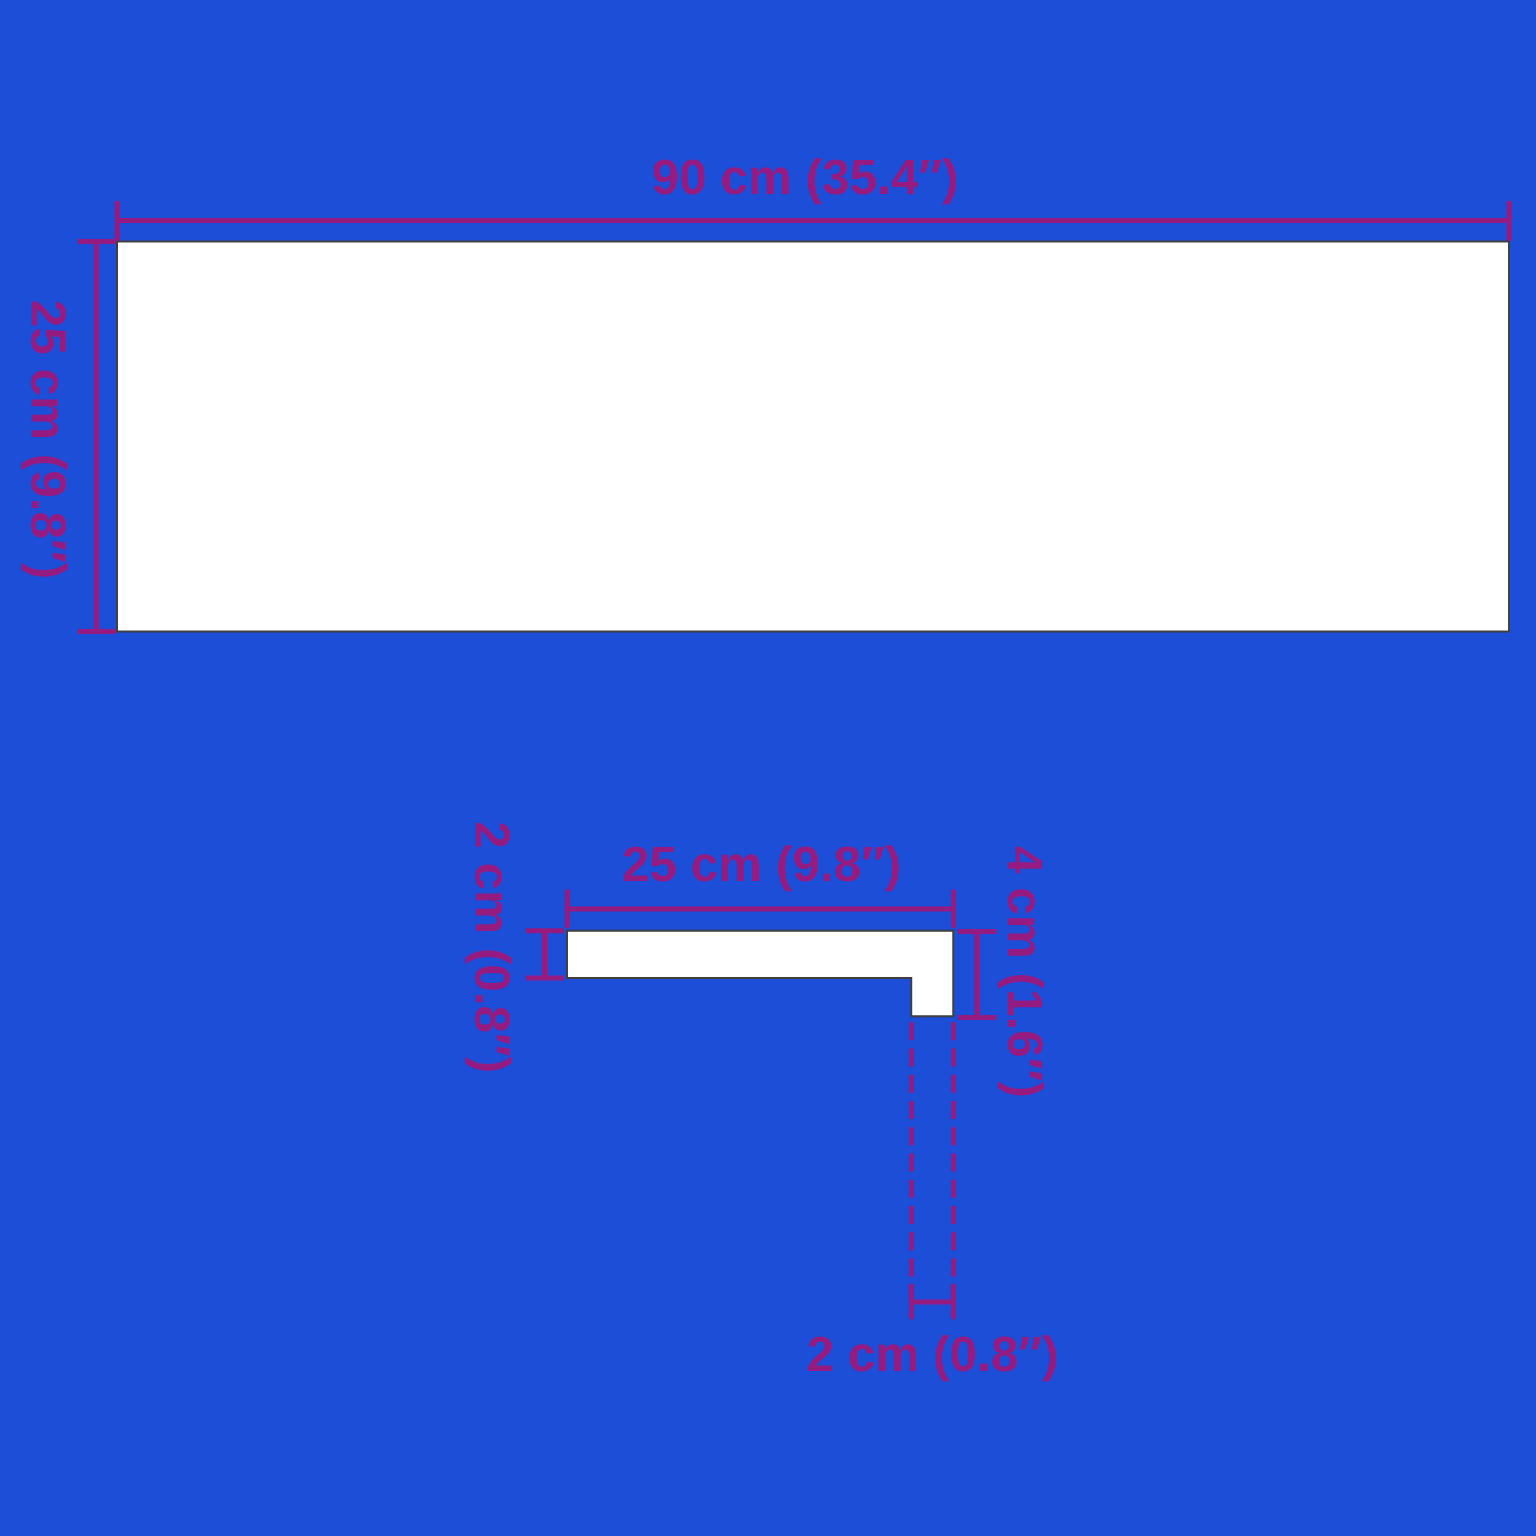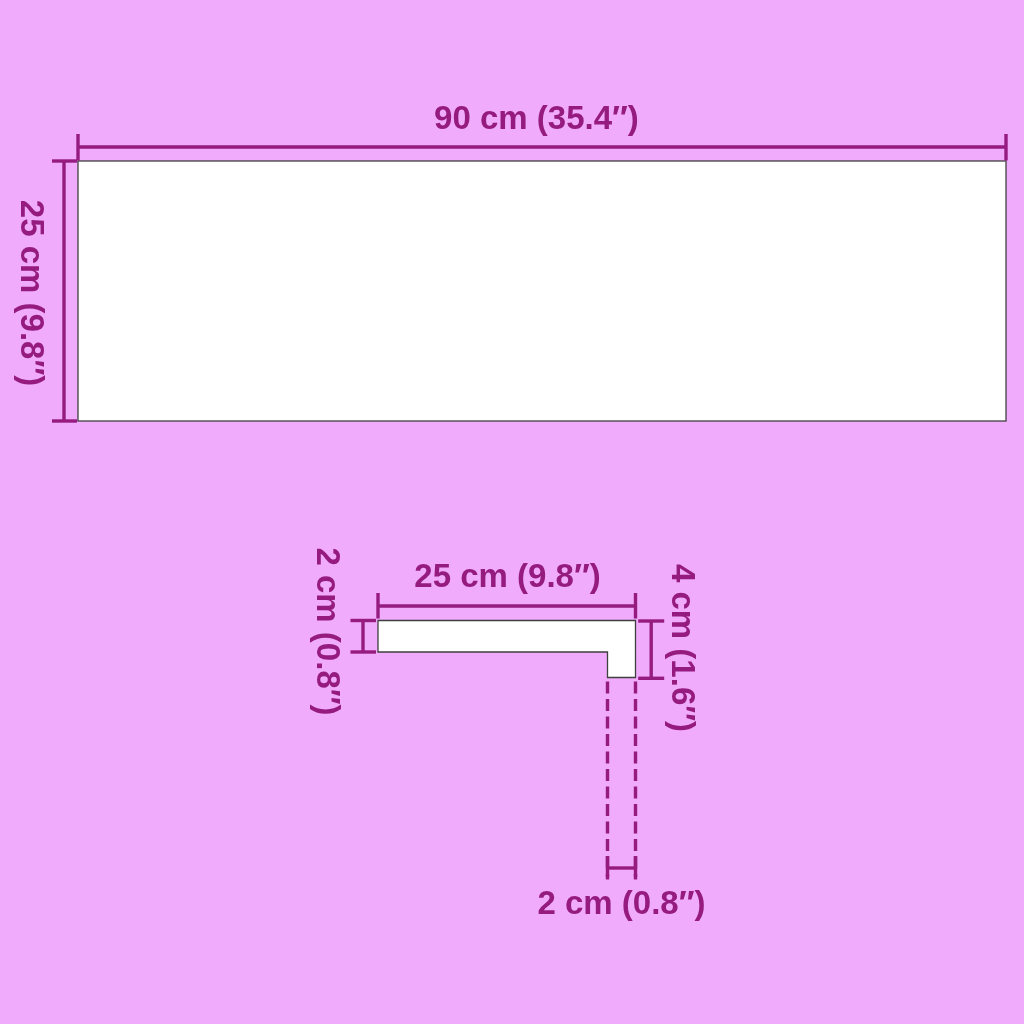--- a/index.html
+++ b/index.html
@@ -1,16 +1,16 @@
 <!DOCTYPE html>
 <html><head>
 <meta charset="utf-8">
 <style>
   html,body{margin:0;padding:0;background:#ffffff;}
-  .stage{position:relative;width:1024px;height:1024px;background:#f0abfc;overflow:hidden;}
+  .stage{position:relative;width:1024px;height:1024px;background:#1d4ed8;overflow:hidden;}
   text{font-family:"Liberation Sans",sans-serif;font-weight:bold;fill:#951b81;}
 </style>
 </head>
 <body>
 <div class="stage">
 <svg width="1024" height="1024" viewBox="0 0 1024 1024" xmlns="http://www.w3.org/2000/svg">
 
   <g>
     <rect x="78" y="161" width="928" height="260" fill="#ffffff" stroke="#3f3f3f" stroke-width="1.3"></rect>
   </g>

